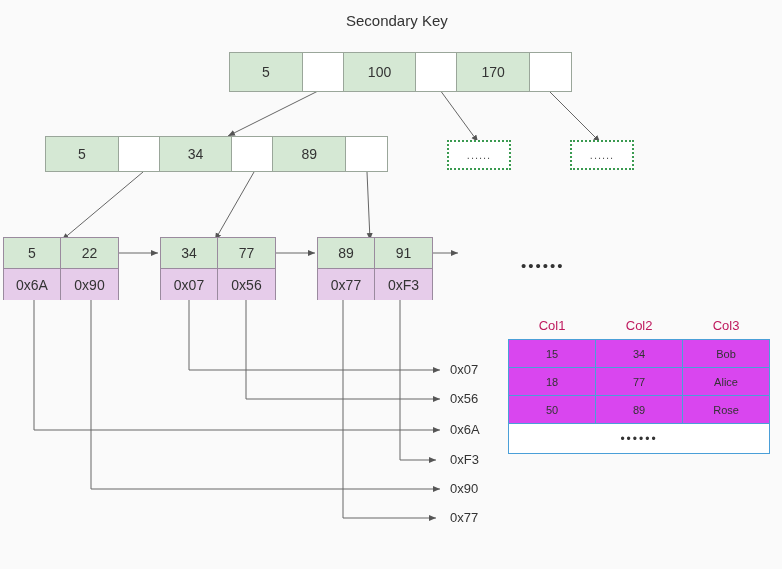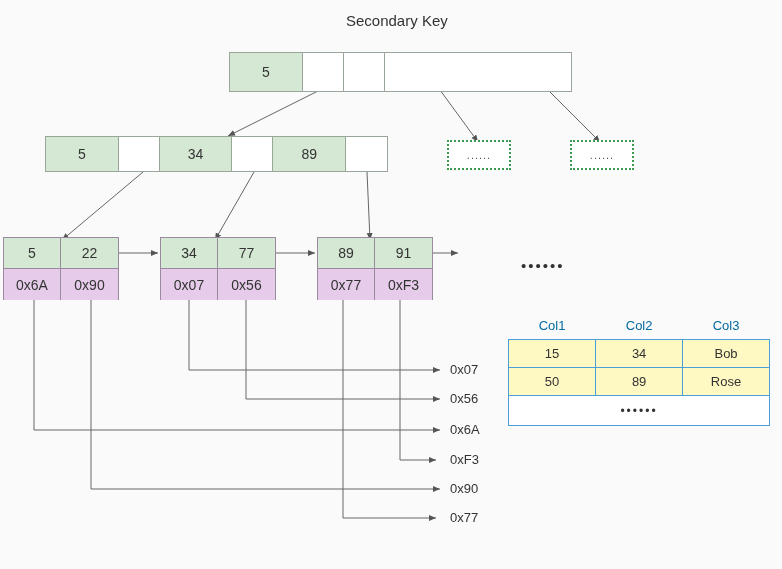--- a/index.html
+++ b/index.html
@@ -119,31 +119,31 @@
     width: 262px;
   }
   #table-wrap table {
     border-collapse: collapse;
     width: 262px;
     table-layout: fixed;
   }
   #table-wrap th {
     font-size: 13px;
     font-weight: normal;
-    color: #0369a1;
+    color: #be185d;
     padding: 0 0 6px 0;
     border: none;
     background: transparent;
     text-align: center;
   }
   #table-wrap td {
-    font-size: 13px;
+    font-size: 11px;
     color: #333333;
     text-align: center;
-    background: #fef9c3;
+    background: #d946ef;
     border: 1px solid #4a9fd8;
     height: 27px;
     padding: 0;
   }
   #table-wrap td.more {
     background: #ffffff;
     letter-spacing: 2px;
     font-size: 12px;
     height: 29px;
   }
@@ -190,21 +190,23 @@
 
       <path d="M343,300 L343,518 L436,518" marker-end="url(#arrow)"></path>
     </g>
   </svg>
 
   <div class="title" style="left:346px; top:12px;">Secondary Key</div>
 
   <div class="node" id="root-node" style="left:229px; top:52px; width:343px; height:40px;">
     <div class="cell key" style="width:73px;">5</div>
     <div class="cell ptr" style="width:41px;"></div>
-    <div class="cell ptr" style="width:41px;"></div>
+    <div class="cell key" style="width:73px;">100</div>
+    <div class="cell ptr" style="width:41px;"></div>
+    <div class="cell key" style="width:73px;">170</div>
     <div class="cell ptr" style="width:41px;"></div>
   </div>
 
   <div class="node" id="internal-node" style="left:45px; top:136px; width:343px; height:36px;">
     <div class="cell key" style="width:73px;">5</div>
     <div class="cell ptr" style="width:41px;"></div>
     <div class="cell key" style="width:73px;">34</div>
     <div class="cell ptr" style="width:41px;"></div>
     <div class="cell key" style="width:73px;">89</div>
     <div class="cell ptr" style="width:41px;"></div>
@@ -264,20 +266,25 @@
           <th style="width:33.3%;">Col3</th>
         </tr>
       </thead>
       <tbody>
         <tr>
           <td>15</td>
           <td>34</td>
           <td>Bob</td>
         </tr>
         <tr>
+          <td>18</td>
+          <td>77</td>
+          <td>Alice</td>
+        </tr>
+        <tr>
           <td>50</td>
           <td>89</td>
           <td>Rose</td>
         </tr>
         <tr>
           <td class="more" colspan="3">••••••</td>
         </tr>
       </tbody>
     </table>
   </div>

